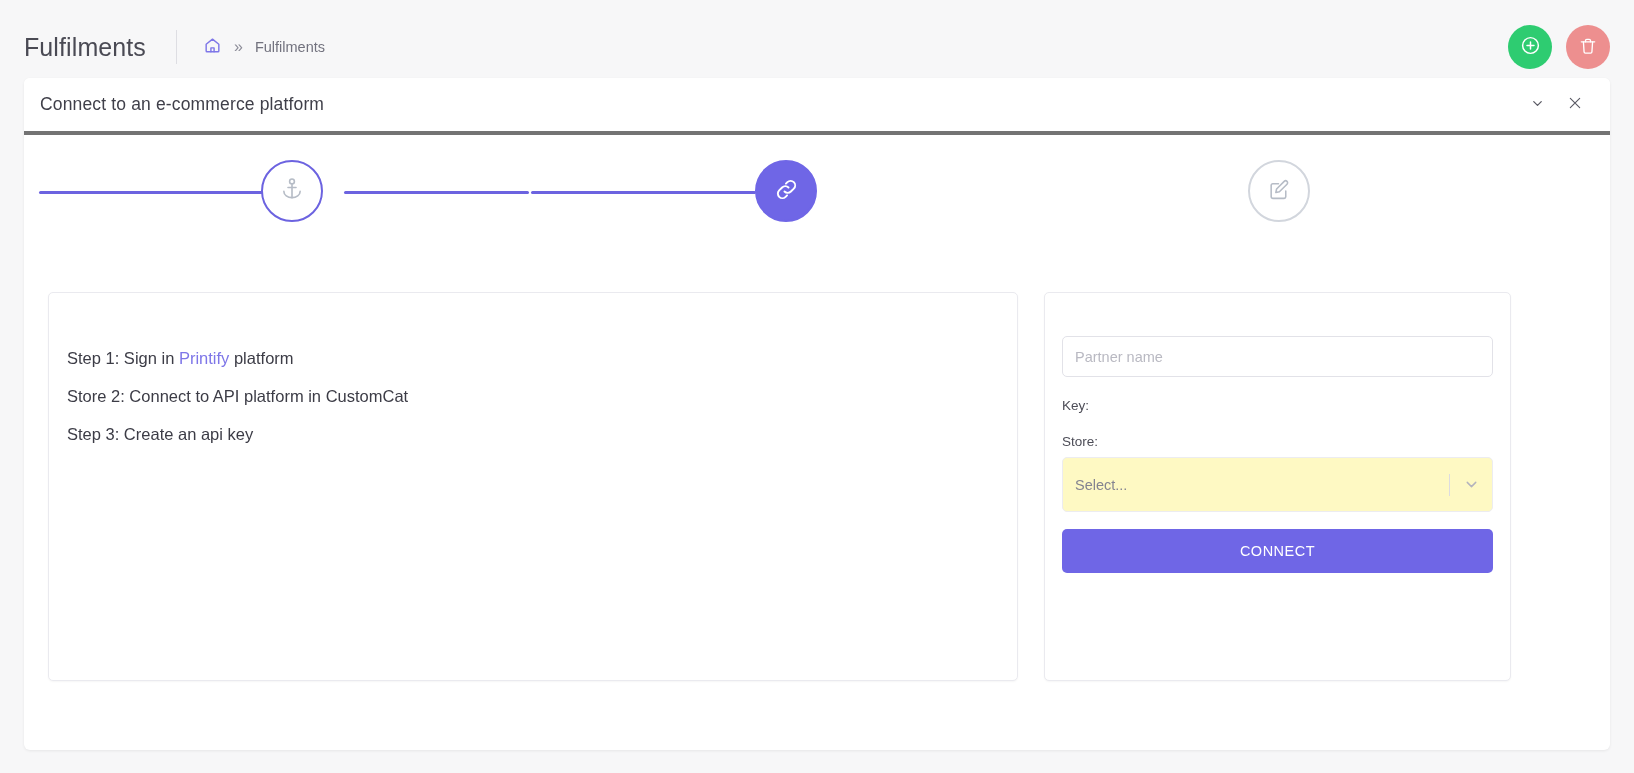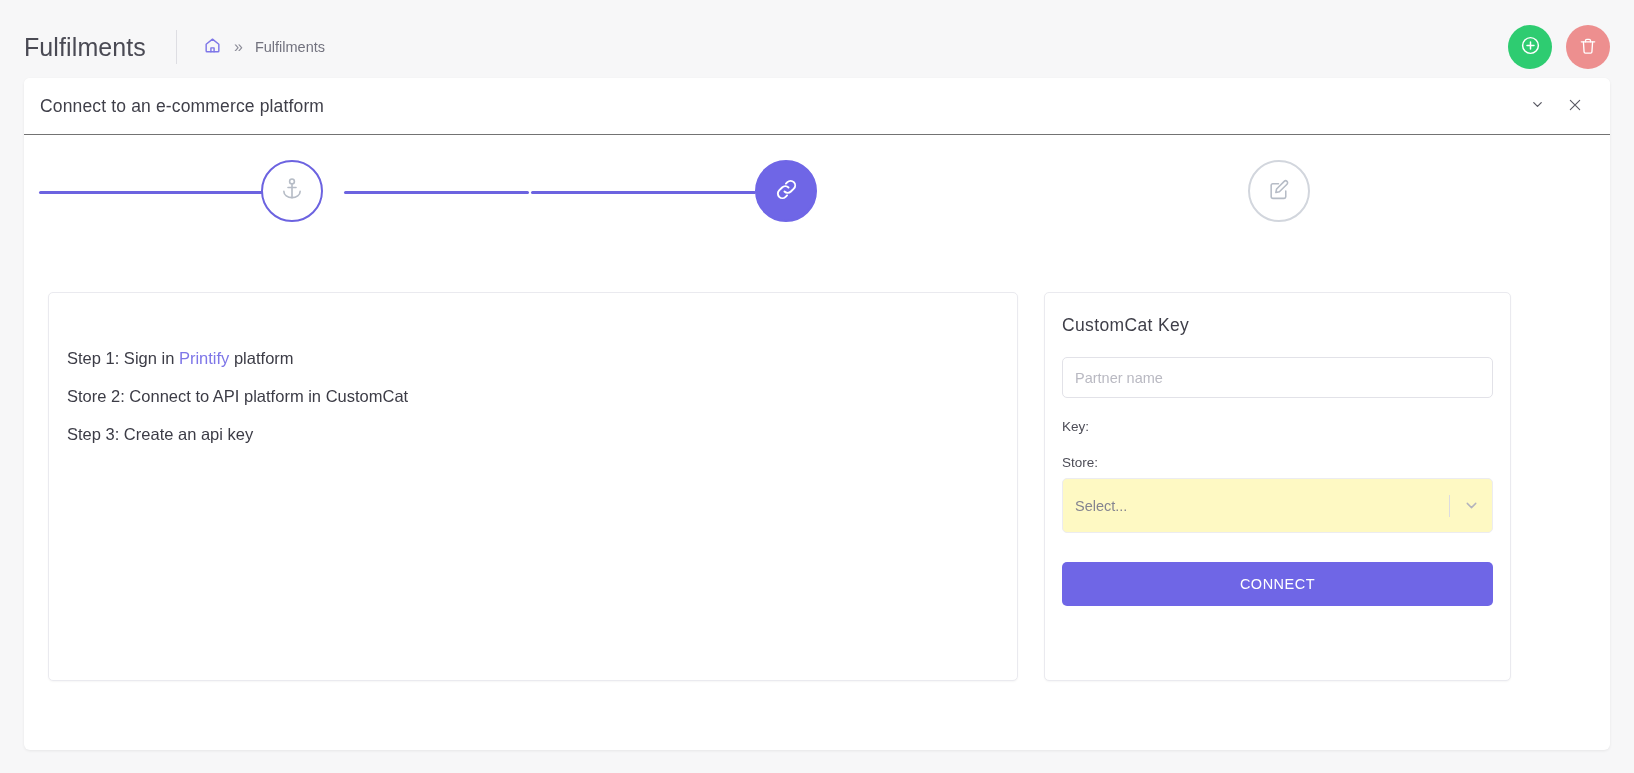--- a/index.html
+++ b/index.html
@@ -65,21 +65,21 @@
     box-shadow: 0 1px 3px rgba(0,0,0,.07);
     height: 672px;
     overflow: hidden;
     position: relative;
   }
   .card-header {
     height: 57px;
     display: flex;
     align-items: center;
     padding: 0 22px 0 16px;
-    border-bottom: 1px solid #737373;
+    border-bottom: 4px solid #737373;
     background: #fff;
     justify-content: center;
   }
   .card-title {
     font-size: 17.5px;
     color: #3f3f49;
     font-weight: 400;
     letter-spacing: .15px;
   }
   .card-header-spacer { flex: 1 1 auto; }
@@ -210,21 +210,21 @@
     width: 1px;
     height: 22px;
     background: #dcdce1;
   }
   .select-arrow {
     width: 42px;
     display: flex; align-items: center; justify-content: center;
     color: #b3b3bd;
   }
   .connect-btn {
-    margin-top: 29px;
+    margin-top: 17px;
     width: 100%;
     height: 44px;
     background: #6f66e6;
     border: none;
     border-radius: 5px;
     color: #fff;
     font-size: 14.5px;
     letter-spacing: .5px;
     font-family: "Liberation Sans", sans-serif;
     cursor: pointer;
@@ -330,21 +330,20 @@
 
     <div class="panel panel-helper">
       <div class="helper-steps">
         <div class="helper-step"><span>Step 1: Sign in </span><a class="link">Printify</a><span> platform</span></div>
         <div class="helper-step"><span>Store 2: Connect to API platform in CustomCat</span></div>
         <div class="helper-step"><span>Step 3: Create an api key</span></div>
       </div>
     </div>
 
     <div class="panel panel-key">
-      <div class="panel-title">CustomCat Key</div>
 
       <div class="field">
         <input class="text-input" type="text" placeholder="Partner name" style="">
       </div>
 
       <div class="field">
         <label class="field-label">Key:</label>
       </div>
 
       <div class="field">

